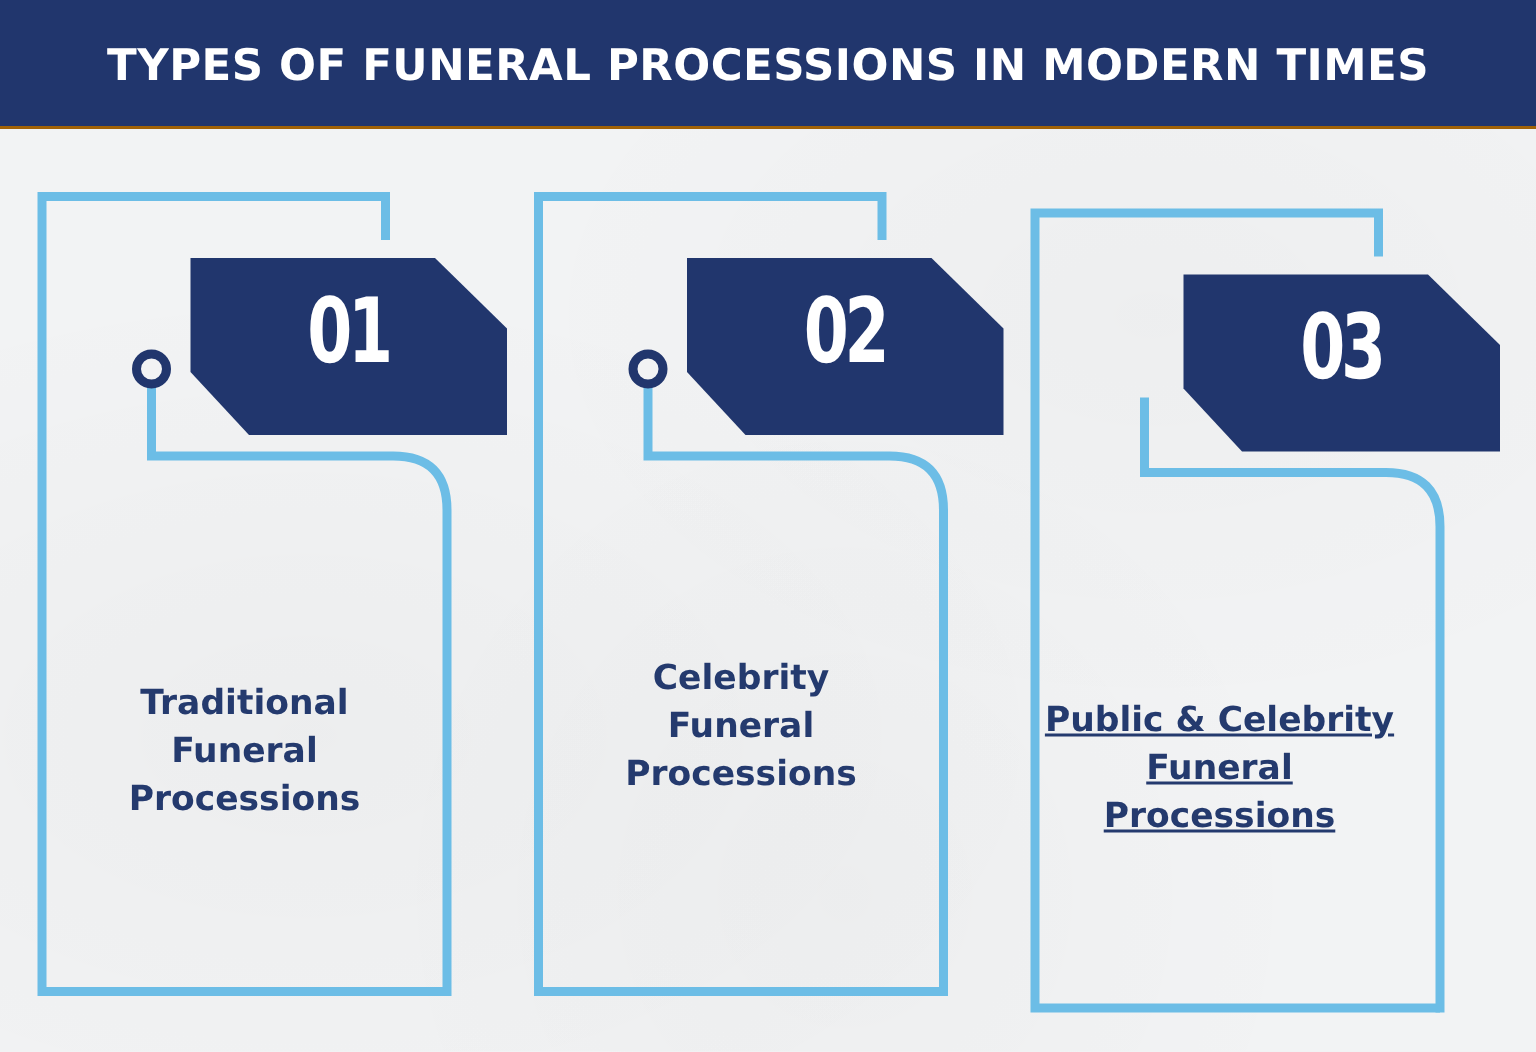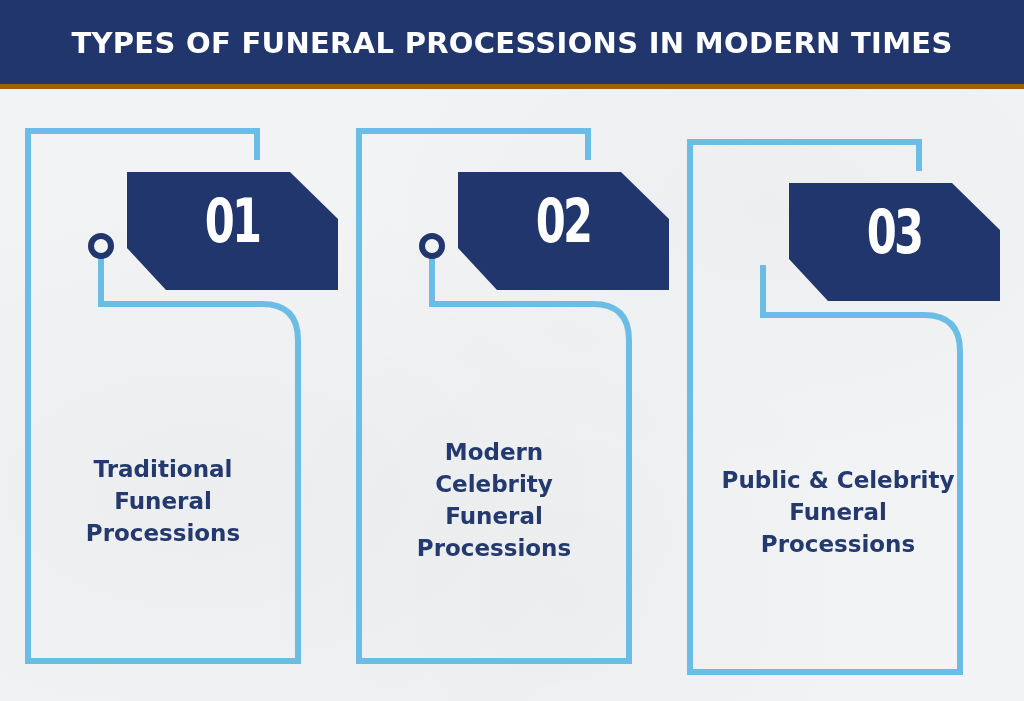--- a/index.html
+++ b/index.html
@@ -26,21 +26,21 @@
     .header {
       position: absolute;
       left: 0;
       top: 0;
       width: 1024px;
       height: 84px;
       background: #21366d;
       display: flex;
       align-items: center;
       justify-content: center;
-      border-bottom: 5px solid #a16207;
+      border-bottom: 2px solid #a16207;
     }
     .header-title {
       color: #ffffff;
       font-family: "DejaVu Sans", sans-serif;
       font-weight: 800;
       font-size: 29px;
       letter-spacing: 0.3px;
       margin-top: 2px;
     }
     .card {
@@ -113,33 +113,32 @@
 
 <div class="card" style="left:331px;">
   <svg width="340" height="701">
     <polyline points="257,160 257,131 28,131 28,661 298,661" fill="none" stroke="#6cbde6" stroke-width="6" stroke-linejoin="miter"></polyline>
     <path d="M101,256 L101,304 L262,304 Q298,304 298,340 L298,664" fill="none" stroke="#6cbde6" stroke-width="6"></path>
     <polygon points="127,172 290,172 338,219 338,290 166,290 127,248" fill="#21366d"></polygon>
     <circle cx="101" cy="246" r="10" fill="#f2f3f4" stroke="#21366d" stroke-width="6"></circle>
   </svg>
   <div class="tag-number" style="left:182px;">02</div>
   <div class="card-label" style="left:33px; top:436px;">
-    <span>Modern</span>
     <span>Celebrity</span>
     <span>Funeral</span>
     <span>Processions</span>
   </div>
 </div>
 
 <div class="card" style="left:662px;margin-top:11px;">
   <svg width="340" height="701">
     <polyline points="257,160 257,131 28,131 28,661 298,661" fill="none" stroke="#6cbde6" stroke-width="6" stroke-linejoin="miter"></polyline>
 
     <path d="M101,254 L101,304 L262,304 Q298,304 298,340 L298,664" fill="none" stroke="#6cbde6" stroke-width="6"></path>
     <polygon points="127,172 290,172 338,219 338,290 166,290 127,248" fill="#21366d"></polygon>
   </svg>
   <div class="tag-number" style="left:182px;">03</div>
-  <div class="card-label" style="left:46px; top:453px;">
+  <div class="card-label" style="left:21px; top:453px;text-decoration:underline;">
     <span>Public &amp; Celebrity</span>
     <span>Funeral</span>
     <span>Processions</span>
   </div>
 </div>
 
 </body></html>

